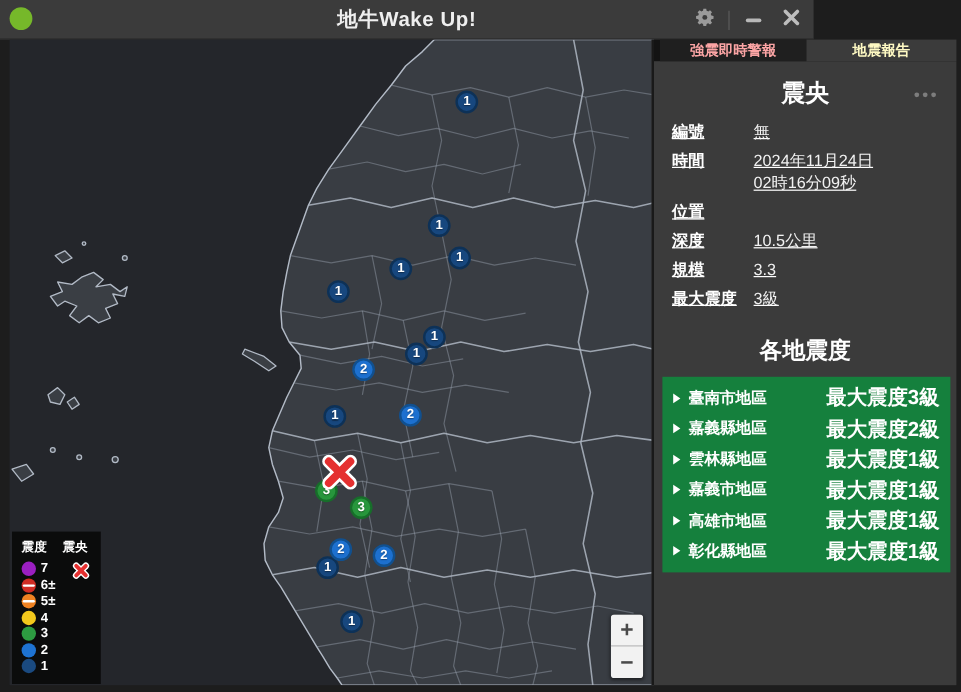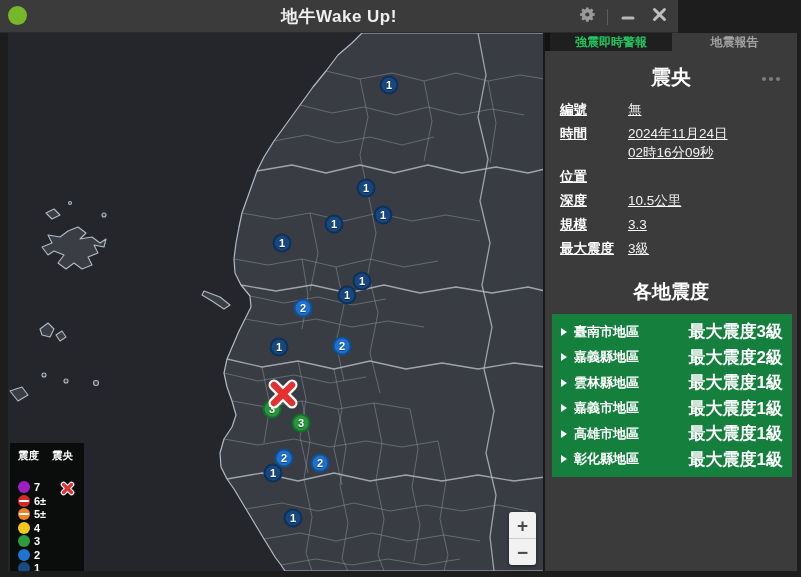--- a/index.html
+++ b/index.html
@@ -32,21 +32,21 @@
     border:2px solid #000;box-sizing:border-box;transform:translate(-50%,-50%);
     color:#fff;font-size:11px;font-weight:bold;display:flex;align-items:center;justify-content:center;
     line-height:1;text-shadow:0 1px 1px rgba(0,0,0,.4);
   }
   .epicenter{position:absolute;transform:translate(-50%,-50%);}
   
   .legend{
     position:absolute;left:2px;top:410px;width:74px;padding:6px 4px 8px 8px;
     background:rgba(10,10,10,.92);color:#fff;box-sizing:border-box;
   }
-  .legend-head{display:flex;font-size:10.5px;font-weight:bold;margin-bottom:17px;}
+  .legend-head{display:flex;font-size:10.5px;font-weight:bold;margin-bottom:4px;}
   .legend-head .h1{width:34px;}
   .legend-body{display:flex;}
   .legend-items{flex:1;}
   .legend-row{display:flex;align-items:center;height:14px;margin-bottom:-0.5px;}
   .legend-circle{width:12px;height:12px;border-radius:50%;margin-right:4px;position:relative;flex:0 0 auto;}
   .legend-circle .split{position:absolute;left:1px;right:1px;top:5px;height:2px;background:#fff;border-radius:1px;}
   .legend-label{font-size:11px;font-weight:bold;}
   .legend-x{width:20px;padding-top:1px;}
   
   .zoomctl{
@@ -61,22 +61,22 @@
   
   .panel{
     position:absolute;left:543px;top:33px;width:252px;height:538px;background:#3b3b3b;
     border-left:2px solid #191919;box-sizing:content-box;color:#fff;
   }
   .tabbar{display:flex;height:18px;background:#131313;padding-left:5px;}
   .tab{
     font-size:12px;font-weight:bold;display:flex;align-items:center;justify-content:center;
     cursor:pointer;
   }
-  .tab.inactive{background:#1f1f1f;color:#22c55e;width:122px;}
-  .tab.active{background:#3b3b3b;color:#a3a3a3;flex:1;text-align:center;}
+  .tab.inactive{background:#1f1f1f;color:#fca5a5;width:122px;}
+  .tab.active{background:#3b3b3b;color:#fef9c3;flex:1;text-align:center;}
   .heading-row{position:relative;margin-top:13px;height:28px;}
   .panel-heading{text-align:center;font-size:20px;font-weight:bold;}
   .menu-dots{
     position:absolute;right:14px;top:10px;display:flex;gap:3px;cursor:pointer;padding:3px;
   }
   .menu-dots i{width:4px;height:4px;border-radius:50%;background:#7d7d7d;display:block;}
   .fields{margin:8px 0 0 15px;text-decoration:underline;}
   .frow{display:flex;margin-bottom:5px;}
   .flabel{width:68px;flex:0 0 auto;font-weight:bold;font-size:13.5px;line-height:19px;color:#fff;}
   .fvalue{font-size:13.5px;line-height:19px;color:#f2f2f2;}

